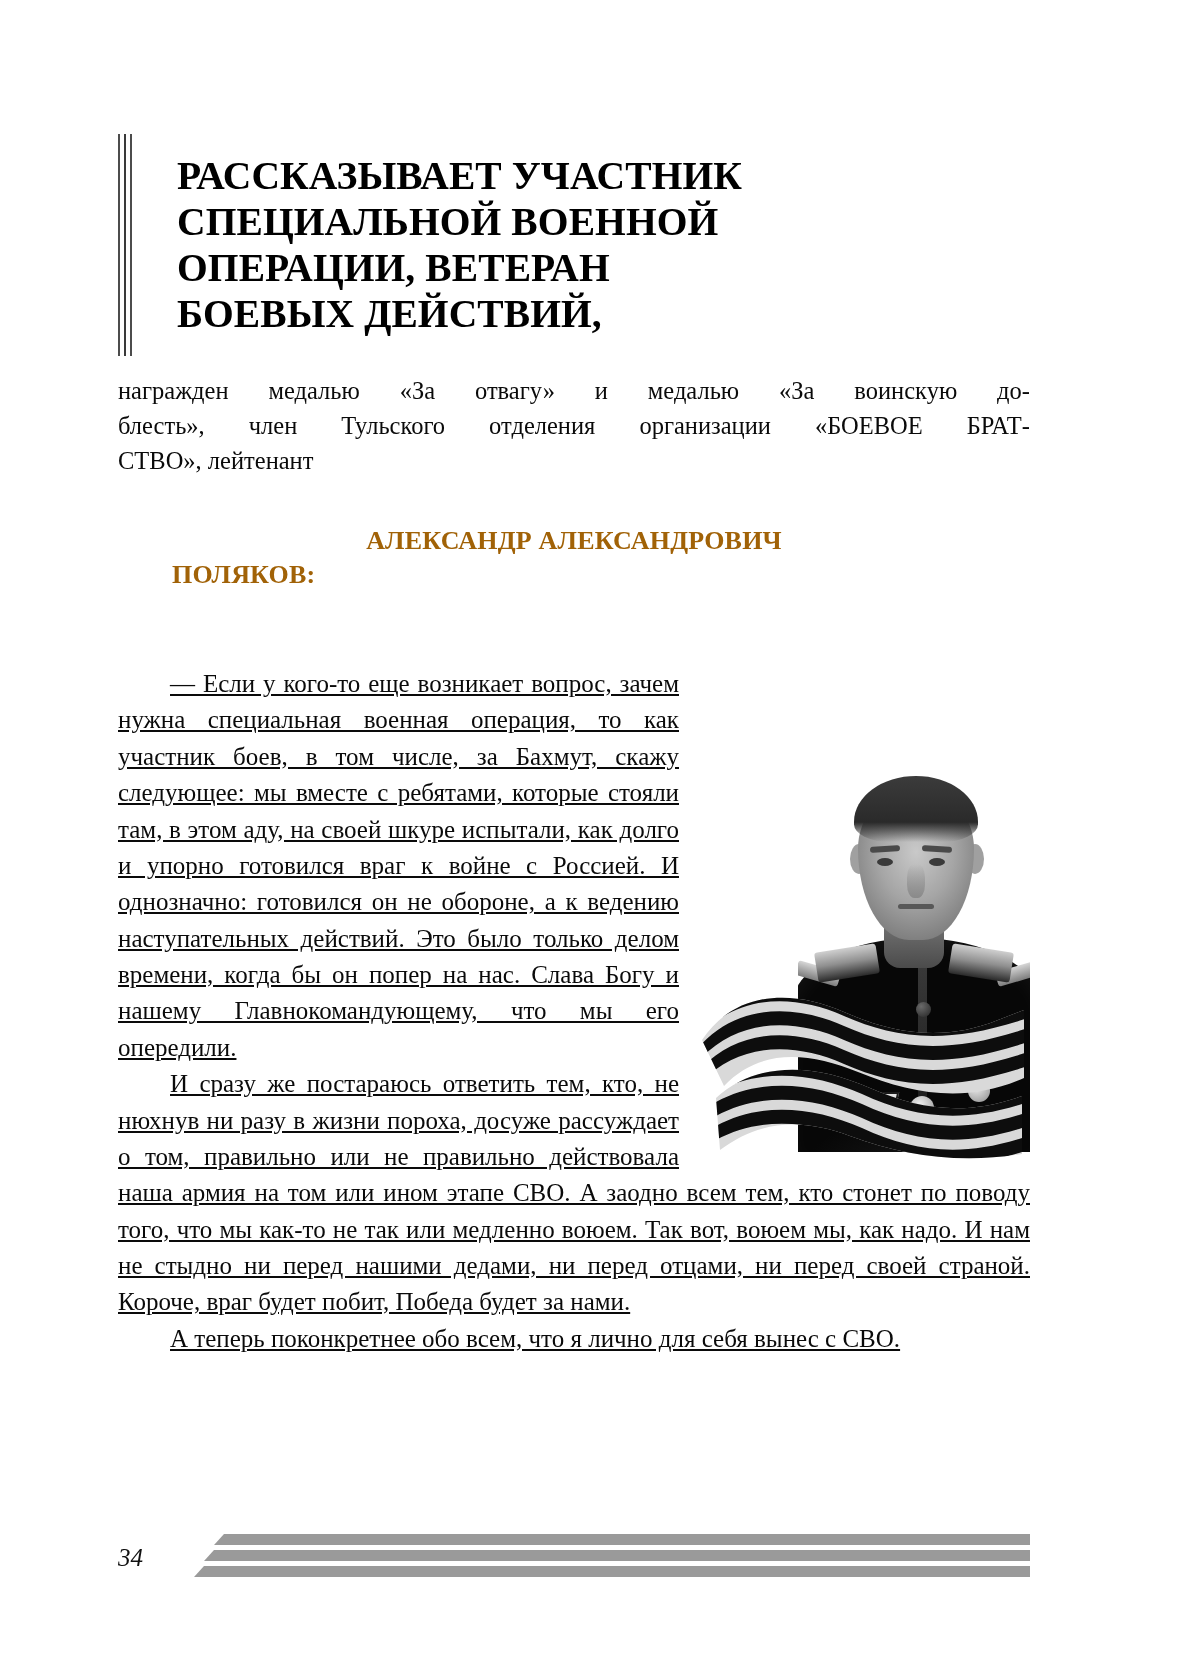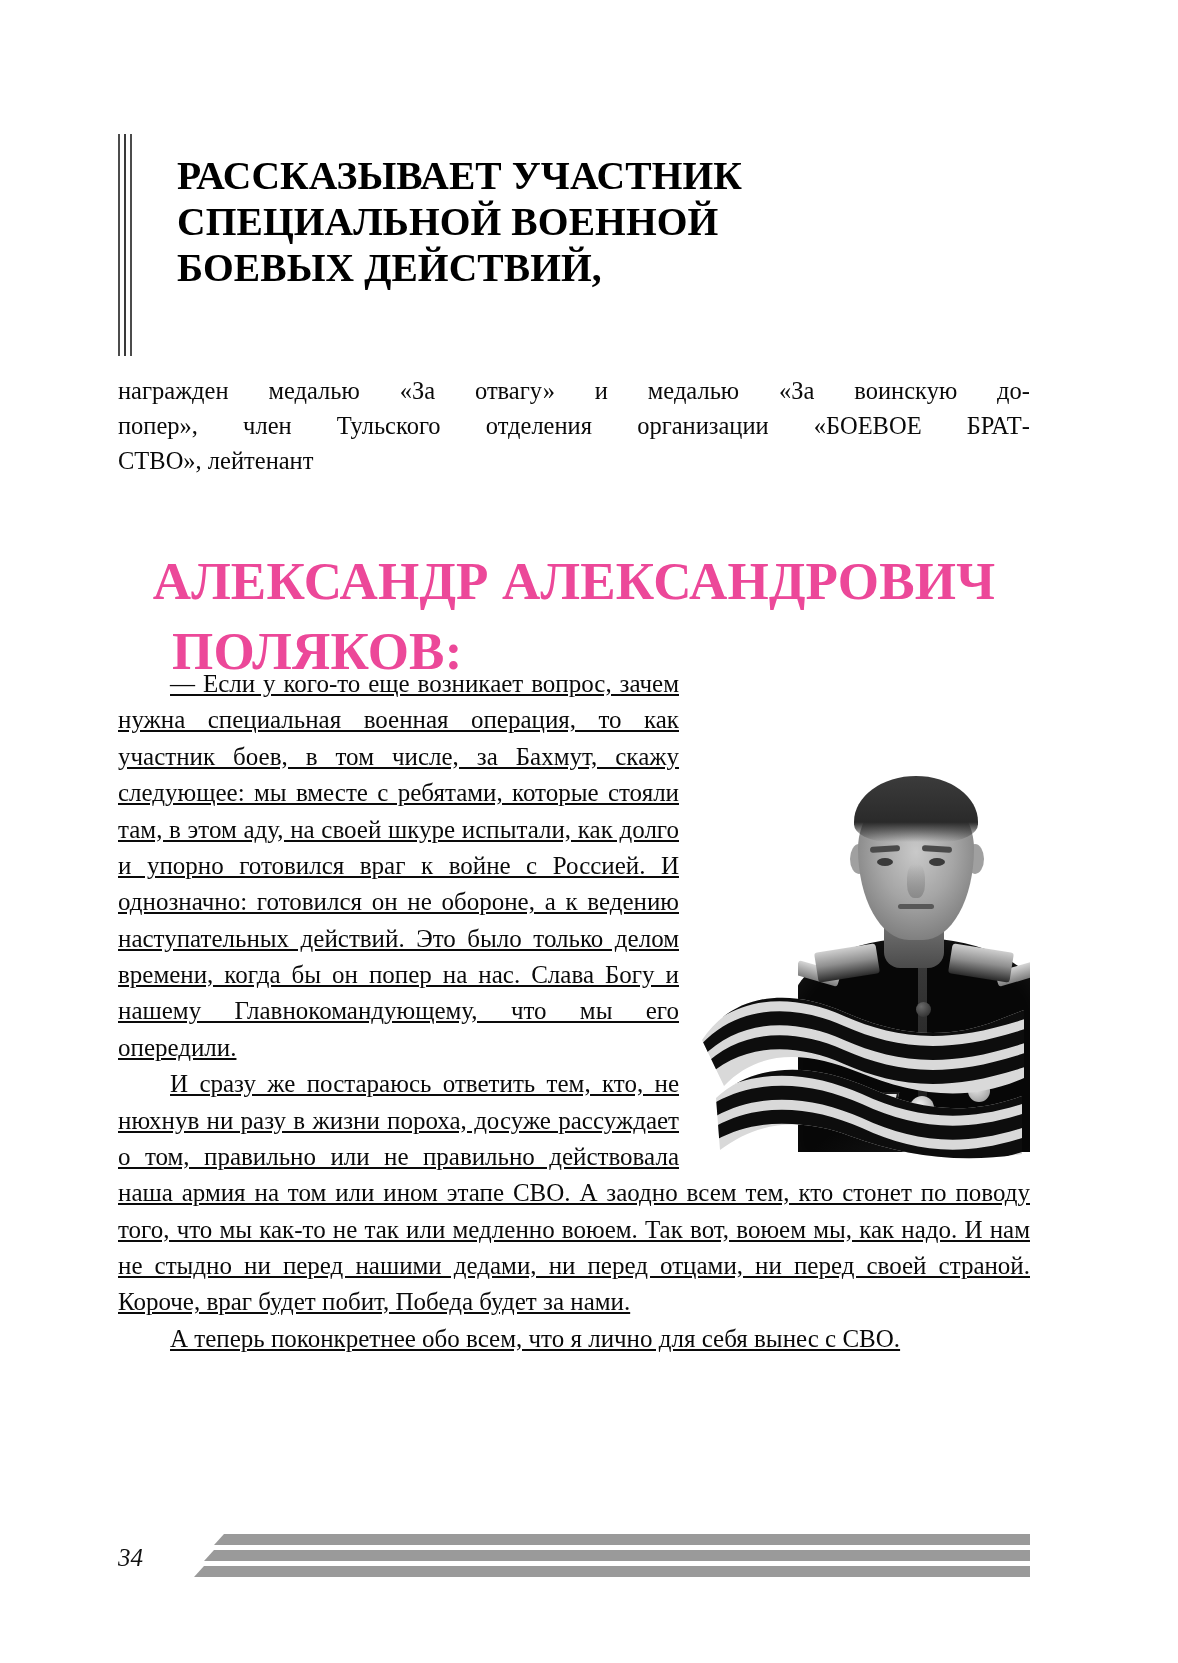--- a/index.html
+++ b/index.html
@@ -78,25 +78,25 @@
     text-align-last: justify;
   }
 
   
   .name-heading {
     position: absolute;
     left: 118px;
     top: 502px;
     width: 912px;
     font-weight: 700;
-    font-size: 53px;
+    font-size: 26px;
     line-height: 1.33;
     text-transform: uppercase;
     letter-spacing: 0.2px;
-    color: #ec4899;
+    color: #a16207;
   }
   .name-heading .l1 { display: block; text-align: center; }
   .name-heading .l2 { display: block; text-align: left; padding-left: 54px; }
 
   
   .body-copy {
     position: absolute;
     left: 118px;
     top: 666px;
     width: 912px;
@@ -339,27 +339,28 @@
 
   <div class="heading-block">
     <div class="rule-stack">
       <i></i>
       <i></i>
       <i></i>
     </div>
     <h1 class="kicker">
       <span>РАССКАЗЫВАЕТ УЧАСТНИК</span>
       <span>СПЕЦИАЛЬНОЙ ВОЕННОЙ</span>
+      <span>ОПЕРАЦИИ, ВЕТЕРАН</span>
       <span>БОЕВЫХ ДЕЙСТВИЙ,</span>
     </h1>
   </div>
 
   <div class="credentials">
     <span class="ln j">награжден медалью «За отвагу» и медалью «За воинскую до-</span>
-    <span class="ln j">попер», член Тульского отделения организации «БОЕВОЕ БРАТ-</span>
+    <span class="ln j">блесть», член Тульского отделения организации «БОЕВОЕ БРАТ-</span>
     <span class="ln">СТВО», лейтенант</span>
   </div>
 
   <h2 class="name-heading">
     <span class="l1">АЛЕКСАНДР АЛЕКСАНДРОВИЧ</span>
     <span class="l2">ПОЛЯКОВ:</span>
   </h2>
 
   <div class="body-copy">
     <div class="figure-float"></div>

